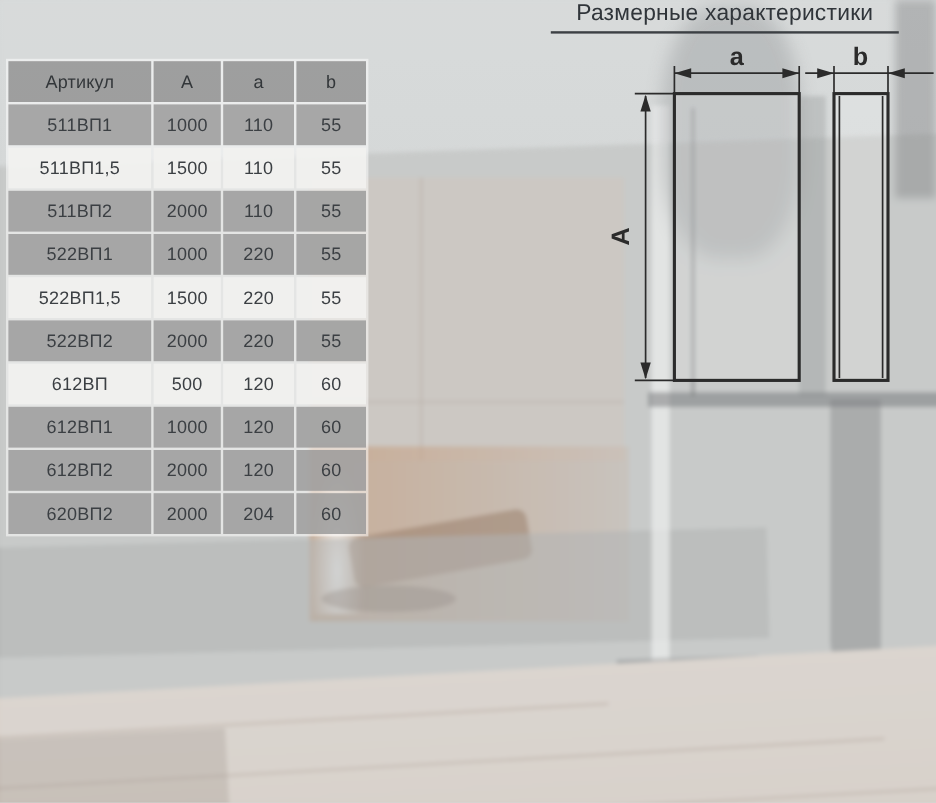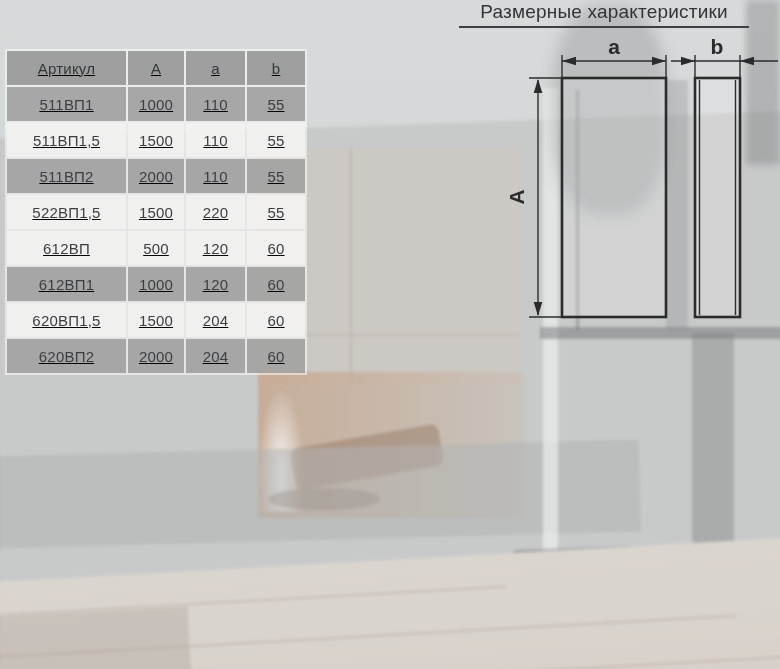--- a/index.html
+++ b/index.html
@@ -35,21 +35,21 @@
             border-radius:50%;transform:rotate(-4deg);}
   .between-shadow{left:666px;top:80px;width:22px;height:250px;background:rgba(120,122,124,0.3);}
   .floor{left:-40px;top:584px;width:910px;height:230px;transform:rotate(-3.2deg);transform-origin:0 0;
          background:linear-gradient(180deg,#dad2cb,#d2c9c1);}
   .plank{position:absolute;background:rgba(176,163,152,0.55);height:2px;}
   .wedge{left:-20px;top:612px;width:210px;height:90px;background:rgba(158,147,137,0.35);transform:rotate(-3deg);}
   .photo-wash{inset:0;background:rgba(231,232,232,0.15);}
 
   
   #spec-table{position:absolute;left:5px;top:49px;z-index:2;border-collapse:separate;border-spacing:2px;
-              background:rgba(255,255,255,0.5);text-decoration:underline;}
+              background:rgba(255,255,255,0.5);}
   #spec-table th,#spec-table td{height:34px;padding:0 6px;text-align:center;vertical-align:middle;
               font-size:15px;color:#3b3f43;font-weight:normal;letter-spacing:0.2px;white-space:nowrap;}
   #spec-table th{background:rgba(145,145,145,0.85);color:#33373a;}
   .col-art{width:107px;} .col-A{width:44px;} .col-a{width:47px;} .col-b{width:46px;}
   tr.light td{background:rgba(242,242,240,0.85);}
   tr.dark  td{background:rgba(150,150,150,0.80);}
 
   
   #title-block{position:absolute;left:459px;top:1px;width:290px;z-index:2;text-align:center;}
   #title-block h1{margin:0;font-size:19px;font-weight:normal;color:#30353a;letter-spacing:0.2px;}
@@ -122,42 +122,54 @@
         <td>1500</td>
         <td>110</td>
         <td>55</td>
       </tr>
       <tr class="dark">
         <td>511ВП2</td>
         <td>2000</td>
         <td>110</td>
         <td>55</td>
       </tr>
+      <tr class="dark">
+        <td>522ВП1</td>
+        <td>1000</td>
+        <td>220</td>
+        <td>55</td>
+      </tr>
       <tr class="light">
         <td>522ВП1,5</td>
         <td>1500</td>
         <td>220</td>
         <td>55</td>
       </tr>
+      <tr class="dark">
+        <td>522ВП2</td>
+        <td>2000</td>
+        <td>220</td>
+        <td>55</td>
+      </tr>
       <tr class="light">
         <td>612ВП</td>
         <td>500</td>
         <td>120</td>
         <td>60</td>
       </tr>
       <tr class="dark">
         <td>612ВП1</td>
         <td>1000</td>
         <td>120</td>
         <td>60</td>
       </tr>
-      <tr class="light">
-        <td>620ВП1,5</td>
-        <td>1500</td>
-        <td>204</td>
+      <tr class="dark">
+        <td>612ВП2</td>
+        <td>2000</td>
+        <td>120</td>
         <td>60</td>
       </tr>
       <tr class="dark">
         <td>620ВП2</td>
         <td>2000</td>
         <td>204</td>
         <td>60</td>
       </tr>
     </tbody>
   </table>

